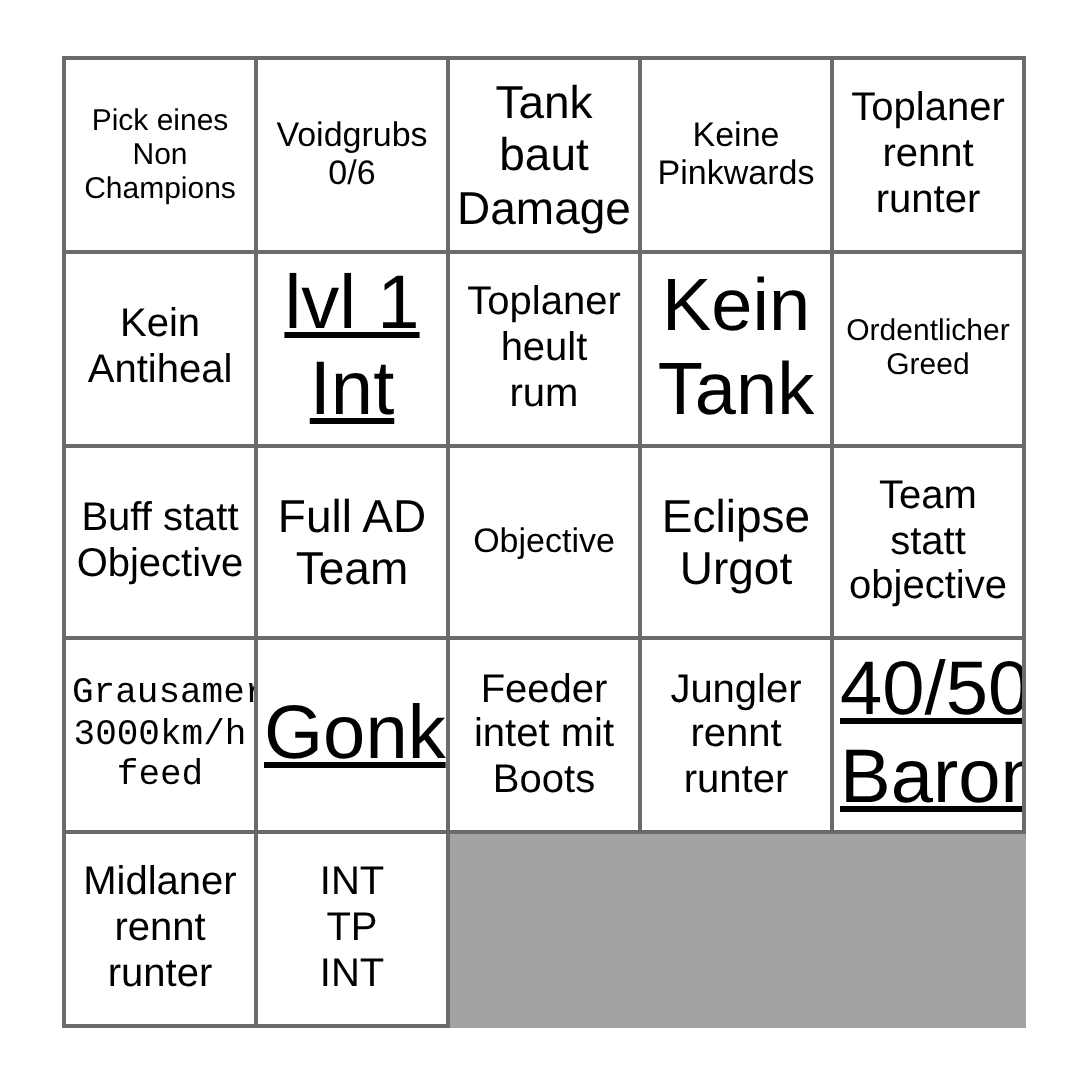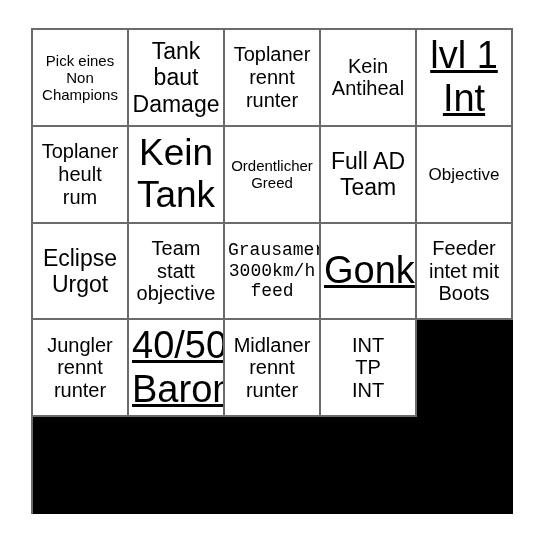--- a/index.html
+++ b/index.html
@@ -20,21 +20,21 @@
     left: 31px;
     top: 28px;
     width: 482px;
     height: 486px;
     box-sizing: border-box;
     display: grid;
     grid-template-columns: repeat(5, 1fr);
     grid-template-rows: repeat(5, 1fr);
     border-top: 2px solid #6b6b6b;
     border-left: 2px solid #6b6b6b;
-    background: #000000;
+    background: #a3a3a3;
   }
   .bingo-cell {
     box-sizing: border-box;
     border-right: 2px solid #6b6b6b;
     border-bottom: 2px solid #6b6b6b;
     display: flex;
     align-items: center;
     justify-content: center;
     text-align: center;
     padding: 2px 3px;
@@ -61,23 +61,31 @@
 </head>
 <body>
 
 <div id="bingo-card">
     <div class="bingo-cell">
       <span class="cell-text fs-sm">Pick eines
 Non
 Champions</span>
     </div>
     <div class="bingo-cell">
+      <span class="cell-text fs-md">Voidgrubs
+0/6</span>
+    </div>
+    <div class="bingo-cell">
       <span class="cell-text fs-xl">Tank
 baut
 Damage</span>
+    </div>
+    <div class="bingo-cell">
+      <span class="cell-text fs-md">Keine
+Pinkwards</span>
     </div>
     <div class="bingo-cell">
       <span class="cell-text fs-lg">Toplaner
 rennt
 runter</span>
     </div>
     <div class="bingo-cell">
       <span class="cell-text fs-lg">Kein
 Antiheal</span>
     </div>
@@ -90,20 +98,24 @@
 heult
 rum</span>
     </div>
     <div class="bingo-cell">
       <span class="cell-text fs-huge">Kein
 Tank</span>
     </div>
     <div class="bingo-cell">
       <span class="cell-text fs-sm">Ordentlicher
 Greed</span>
+    </div>
+    <div class="bingo-cell">
+      <span class="cell-text fs-lg">Buff statt
+Objective</span>
     </div>
     <div class="bingo-cell">
       <span class="cell-text fs-xl">Full AD
 Team</span>
     </div>
     <div class="bingo-cell">
       <span class="cell-text fs-md">Objective</span>
     </div>
     <div class="bingo-cell">
       <span class="cell-text fs-xl">Eclipse

